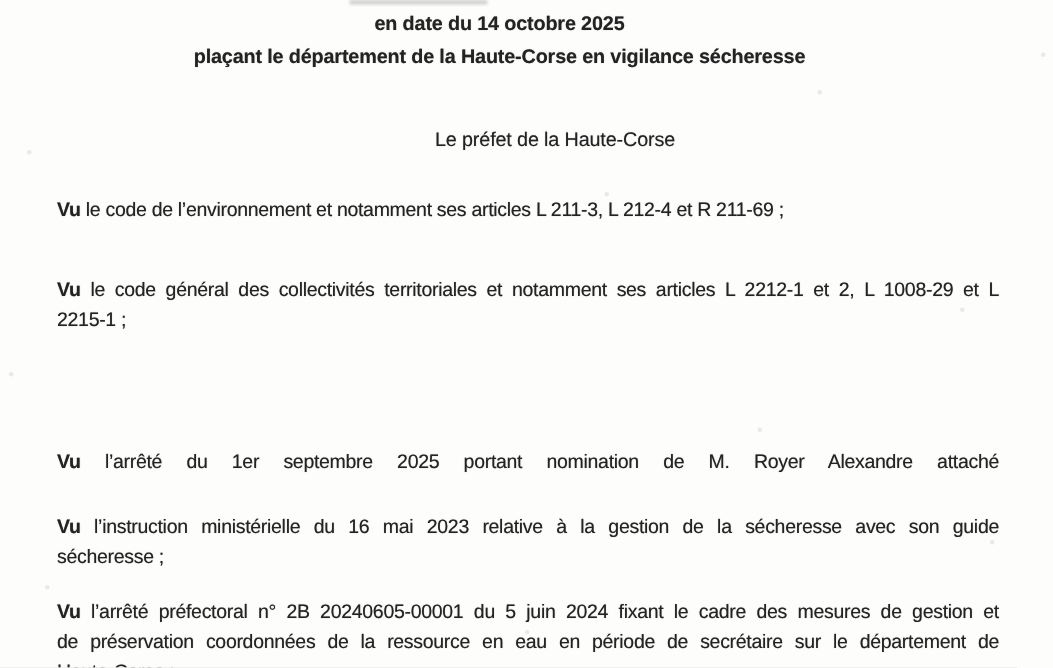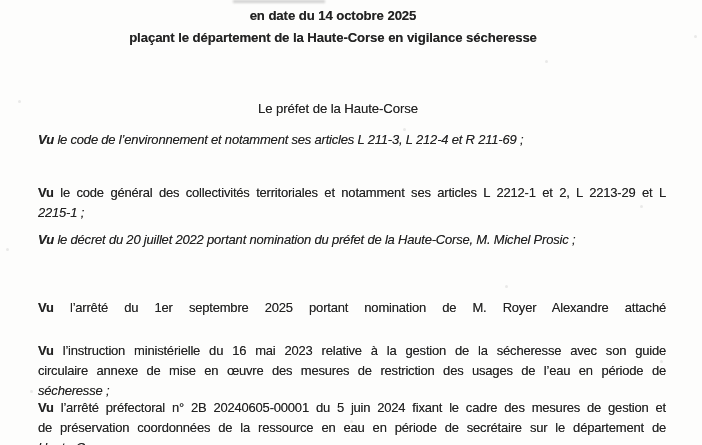--- a/index.html
+++ b/index.html
@@ -25,48 +25,46 @@
     width: 590px;
     text-align: center;
     font-weight: bold;
     font-size: 13.2px;
     line-height: 22px;
     letter-spacing: -0.1px;
   }
   .issuer {
     position: absolute;
     top: 83px;
-    left: 24px;
+    left: 56px;
     width: 628px;
     text-align: center;
     font-size: 13.2px;
     line-height: 20px;
     letter-spacing: -0.1px;
-    margin-top: 16px;
   }
   
   .para {
     position: absolute;
     left: 38px;
     width: 628px;
     font-size: 13px;
     line-height: 20px;
     letter-spacing: -0.2px;
   }
   .para .line {
     white-space: nowrap;
     overflow: visible;
   }
   .para .jl {            
     text-align: justify;
     text-align-last: justify;
   }
   .para .ll {            
     text-align: left;
-    font-style: italic;
   }
   .vu { font-weight: bold; }
   .p1 { top: 130px; }
   .p2 { top: 157px; }
   .p3 { top: 183px; }
   .p4 { top: 230px; }
   .p5 { top: 254px; }
   .p6 { top: 298px; }
   .p7 { top: 341px; }
   .p8 { top: 398px; }
@@ -109,36 +107,32 @@
   </div>
 
   <div class="issuer">Le préfet de la Haute-Corse</div>
 
   <div class="para p1">
     <div class="line ll"><b class="vu">Vu</b> <span>le code de l’environnement et notamment ses articles L 211-3, L 212-4 et R 211-69 ;</span></div>
   </div>
 
 
   <div class="para p3">
-    <div class="line jl"><b class="vu">Vu</b> <span>le code général des collectivités territoriales et notamment ses articles L 2212-1 et 2, L 2213-29 et L</span></div>
+    <div class="line jl"><b class="vu">Vu</b> <span>le code général des collectivités territoriales et notamment ses articles L 2212-1 et 2, L 1008-29 et L</span></div>
     <div class="line ll">2215-1 ;</div>
   </div>
 
-  <div class="para p4">
-    <div class="line ll"><b class="vu">Vu</b> <span>le décret du 20 juillet 2022 portant nomination du préfet de la Haute-Corse, M. Michel Prosic ;</span></div>
-  </div>
 
 
   <div class="para p6">
     <div class="line jl"><b class="vu">Vu</b> <span>l’arrêté du 1er septembre 2025 portant nomination de M. Royer Alexandre attaché</span></div>
   </div>
 
   <div class="para p7">
     <div class="line jl"><b class="vu">Vu</b> <span>l’instruction ministérielle du 16 mai 2023 relative à la gestion de la sécheresse avec son guide</span></div>
-    <div class="line jl">circulaire annexe de mise en œuvre des mesures de restriction des usages de l’eau en période de</div>
     <div class="line ll">sécheresse ;</div>
   </div>
 
   <div class="para p8">
     <div class="line jl"><b class="vu">Vu</b> <span>l’arrêté préfectoral n° 2B 20240605-00001 du 5 juin 2024 fixant le cadre des mesures de gestion et</span></div>
     <div class="line jl">de préservation coordonnées de la ressource en eau en période de secrétaire sur le département de</div>
     <div class="line ll">Haute-Corse ;</div>
   </div>
 
 </div>

